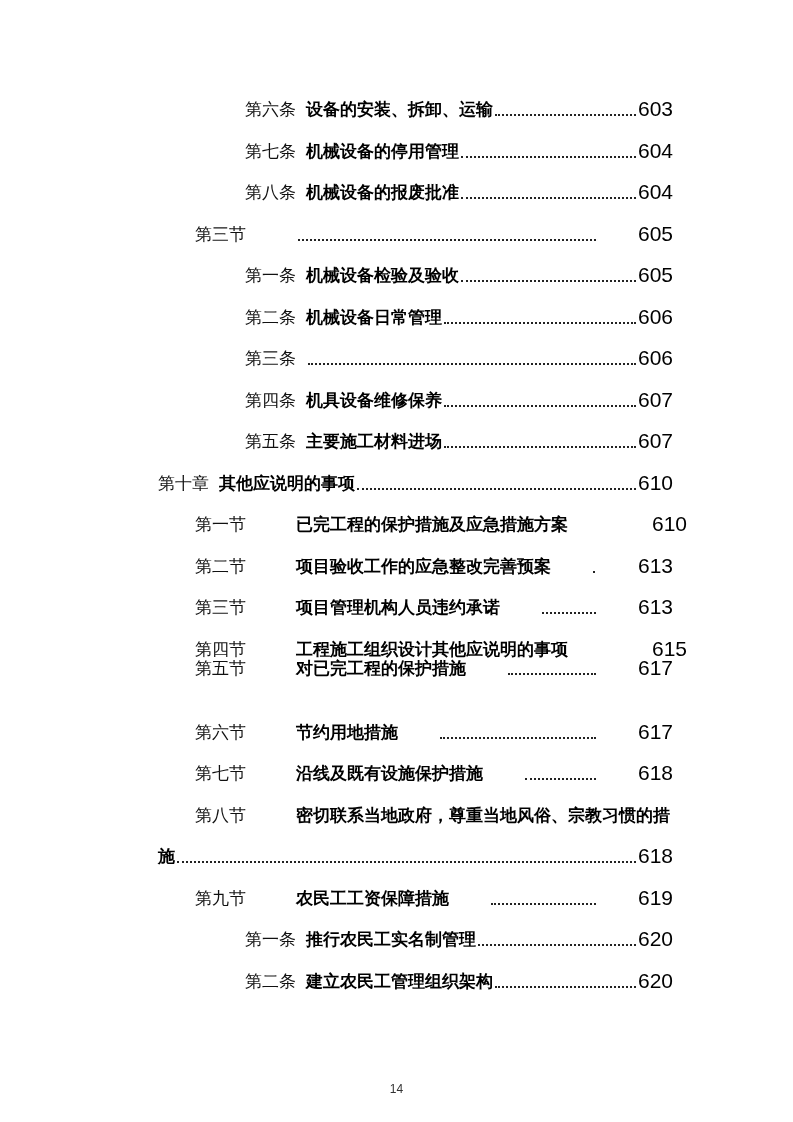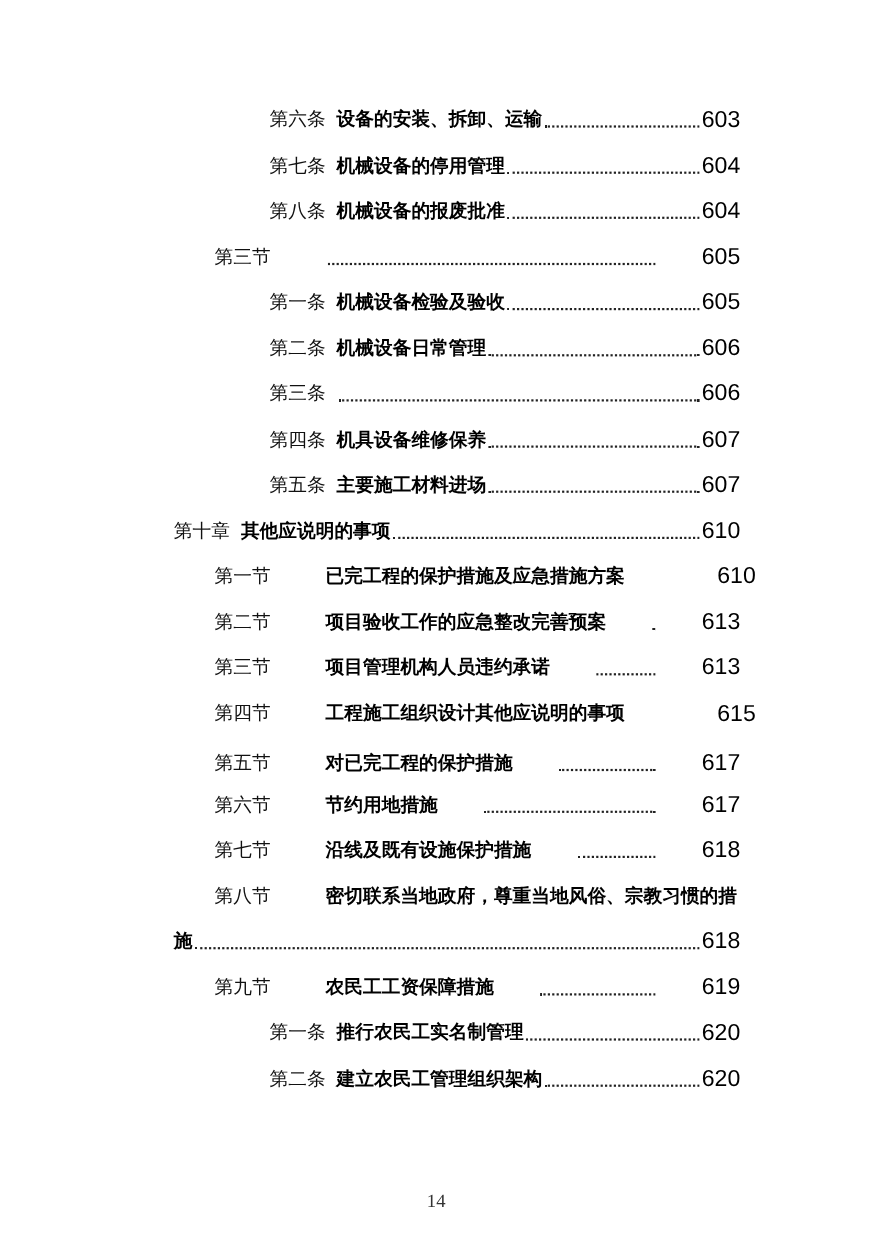--- a/index.html
+++ b/index.html
@@ -62,22 +62,22 @@
       flex: none;
       font-family: Liberation Sans, sans-serif;
       font-size: 21px;
     }
     .footer {
       position: absolute;
       top: 1082px;
       left: 0;
       width: 793px;
       text-align: center;
-      font-family: Liberation Serif, serif;
-      font-size: 17px;
+      font-family: Liberation Sans, sans-serif;
+      font-size: 12px;
       color: #333;
     }
   </style>
 </head>
 <body>
 
 <div class="toc">
 
   <div class="row l3" style="top:97px">
     <span class="num">第六条</span>
@@ -168,21 +168,21 @@
     <span class="page">613</span>
   </div>
 
   <div class="row l2" style="top:637px">
     <span class="num">第四节</span>
     <span class="title">工程施工组织设计其他应说明的事项</span>
     <span class="leader"></span>
     <span class="page">615</span>
   </div>
 
-  <div class="row l2" style="top:682px">
+  <div class="row l2" style="top:656px">
     <span class="num">第五节</span>
     <span class="title">对已完工程的保护措施</span>
     <span class="leader"></span>
     <span class="page">617</span>
   </div>
 
   <div class="row l2" style="top:720px">
     <span class="num">第六节</span>
     <span class="title">节约用地措施</span>
     <span class="leader"></span>

